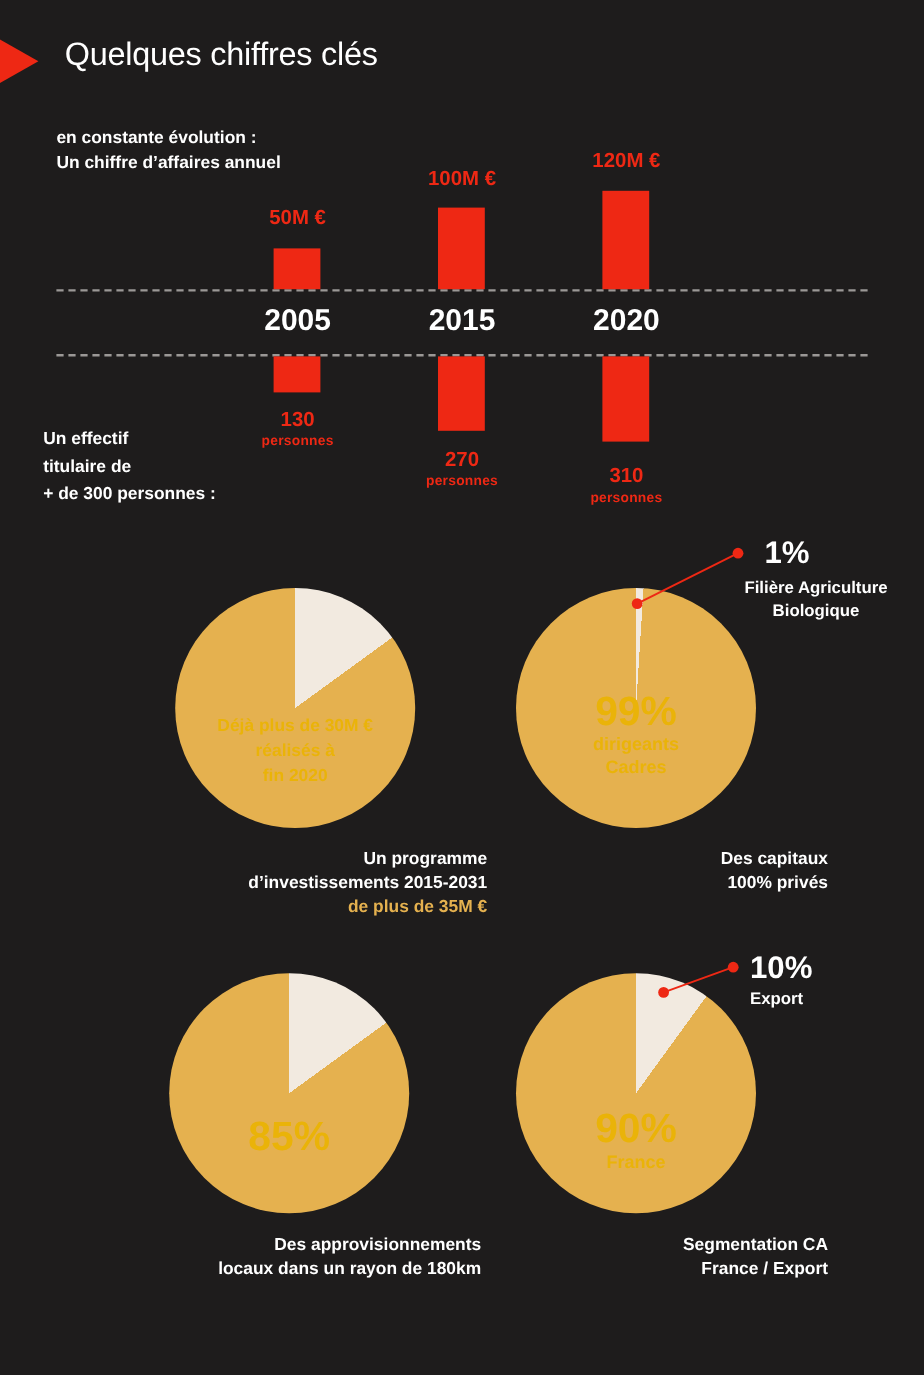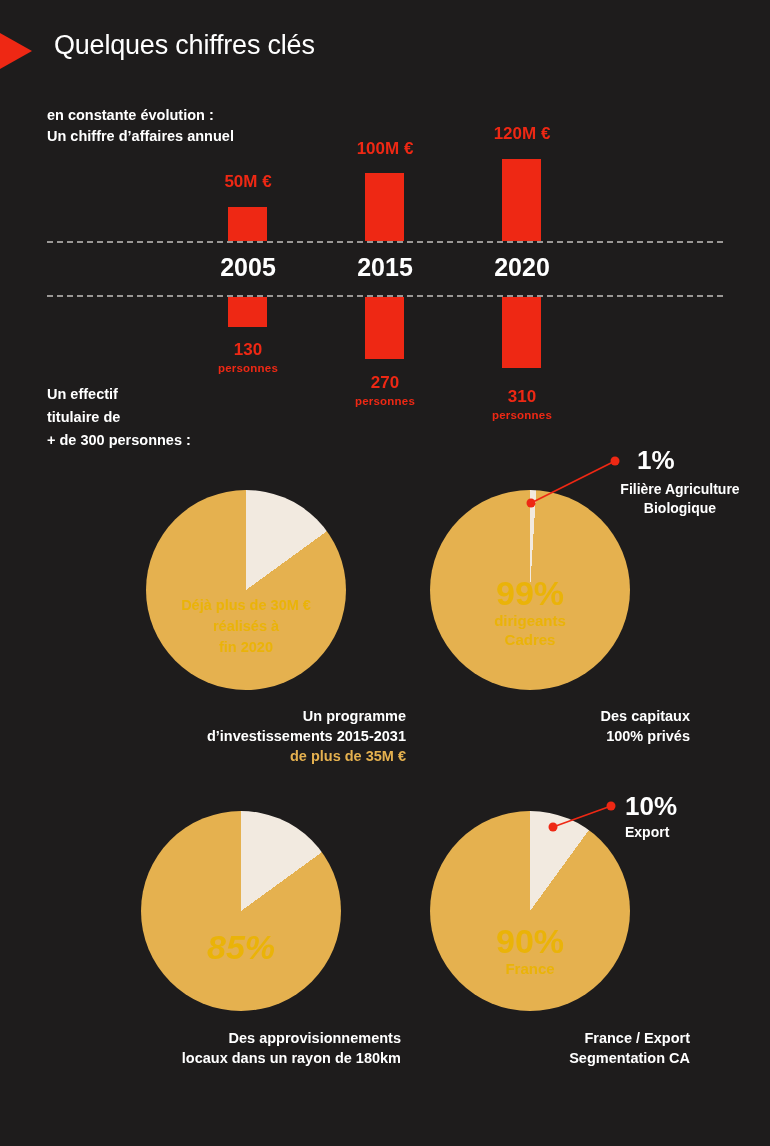--- a/index.html
+++ b/index.html
@@ -47,28 +47,27 @@
     left: 47px;
     top: 105px;
     font-size: 14.5px;
     font-weight: bold;
     color: #ffffff;
     line-height: 21px;
     white-space: nowrap;
   }
   .bars-intro2 {
     position: absolute;
-    left: 47px;
+    left: 36px;
     top: 355px;
     font-size: 14.5px;
     font-weight: bold;
     color: #ffffff;
     line-height: 23px;
     white-space: nowrap;
-    margin-top: 28px;
   }
   .dash-line {
     position: absolute;
     left: 47px;
     width: 676px;
     height: 0;
     border-top: 2px dashed #9b9896;
   }
   .dash-line.top { top: 241px; }
   .dash-line.bottom { top: 295px; }
@@ -279,21 +278,21 @@
   <div class="callout-num" style="left:637px; top:445px;">1%</div>
   <div class="callout-label" style="left:590px; top:480px; width:180px;">
     <div>Filière Agriculture</div>
     <div>Biologique</div>
   </div>
   <div class="pie-caption" style="left:370px; top:706px;">
     <span style="display:block;">Des capitaux</span>
     <span style="display:block;">100% privés</span>
   </div>
 
-  <div class="pie-wrap" style="left:141px; top:811px; width:200px; height:200px;font-style:italic;">
+  <div class="pie-wrap" style="left:141px; top:811px; width:200px; height:200px;">
     <div class="pie" style="left:0; top:0; width:200px; height:200px;
          background: conic-gradient(from 0deg, #f2eae0 0deg 54deg, #e5b14f 54deg 360deg);"></div>
     <div class="pie-center-text" style="top:118px;">
       <span class="pie-big-num">85%</span>
     </div>
   </div>
   <div class="pie-caption" style="left:81px; top:1028px;">
     <span style="display:block;">Des approvisionnements</span>
     <span style="display:block;">locaux dans un rayon de 180km</span>
   </div>
@@ -309,17 +308,17 @@
   <svg class="leader-svg" style="left:0; top:0; width:770px; height:1146px;">
     <line x1="553" y1="827" x2="611" y2="806" stroke="#ee2814" stroke-width="1.6"></line>
     <circle cx="553" cy="827" r="4.5" fill="#ee2814"></circle>
     <circle cx="611" cy="806" r="4.5" fill="#ee2814"></circle>
   </svg>
   <div class="callout-num" style="left:625px; top:791px;">10%</div>
   <div class="callout-label" style="left:625px; top:823px; width:90px; text-align:left;">
     <div>Export</div>
   </div>
   <div class="pie-caption" style="left:370px; top:1028px;">
+    <span style="display:block;">Segmentation CA</span>
     <span style="display:block;">France / Export</span>
-    <span style="display:block;">Segmentation CA</span>
   </div>
 
 </div>
 
 </body></html>

